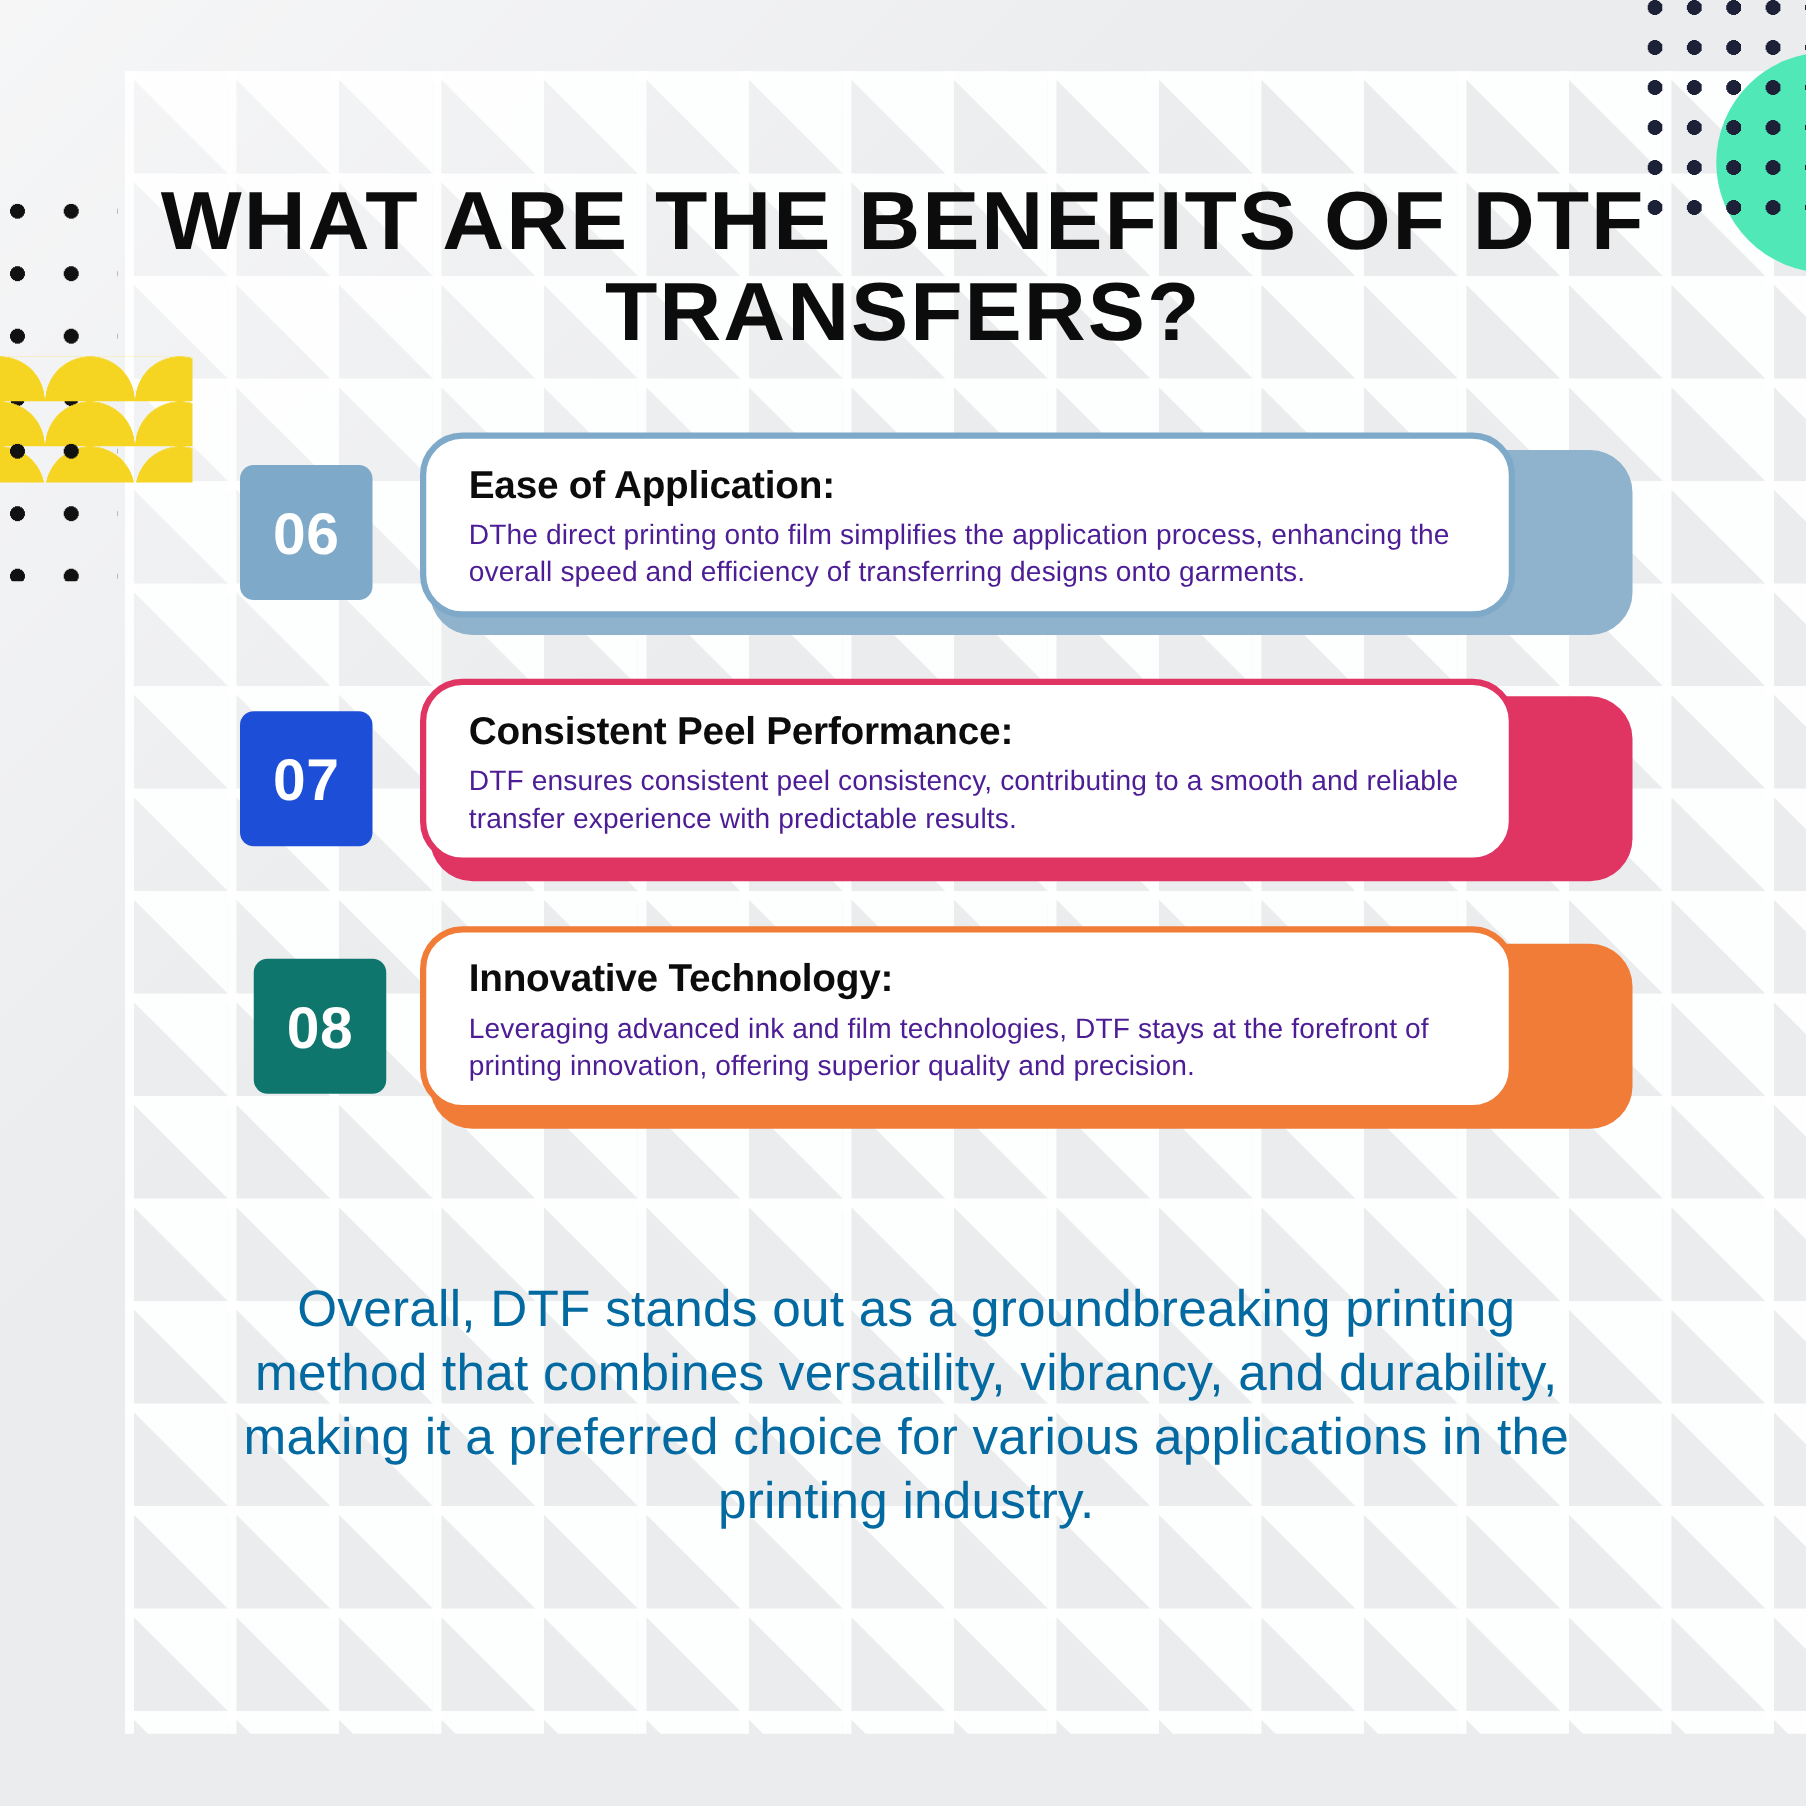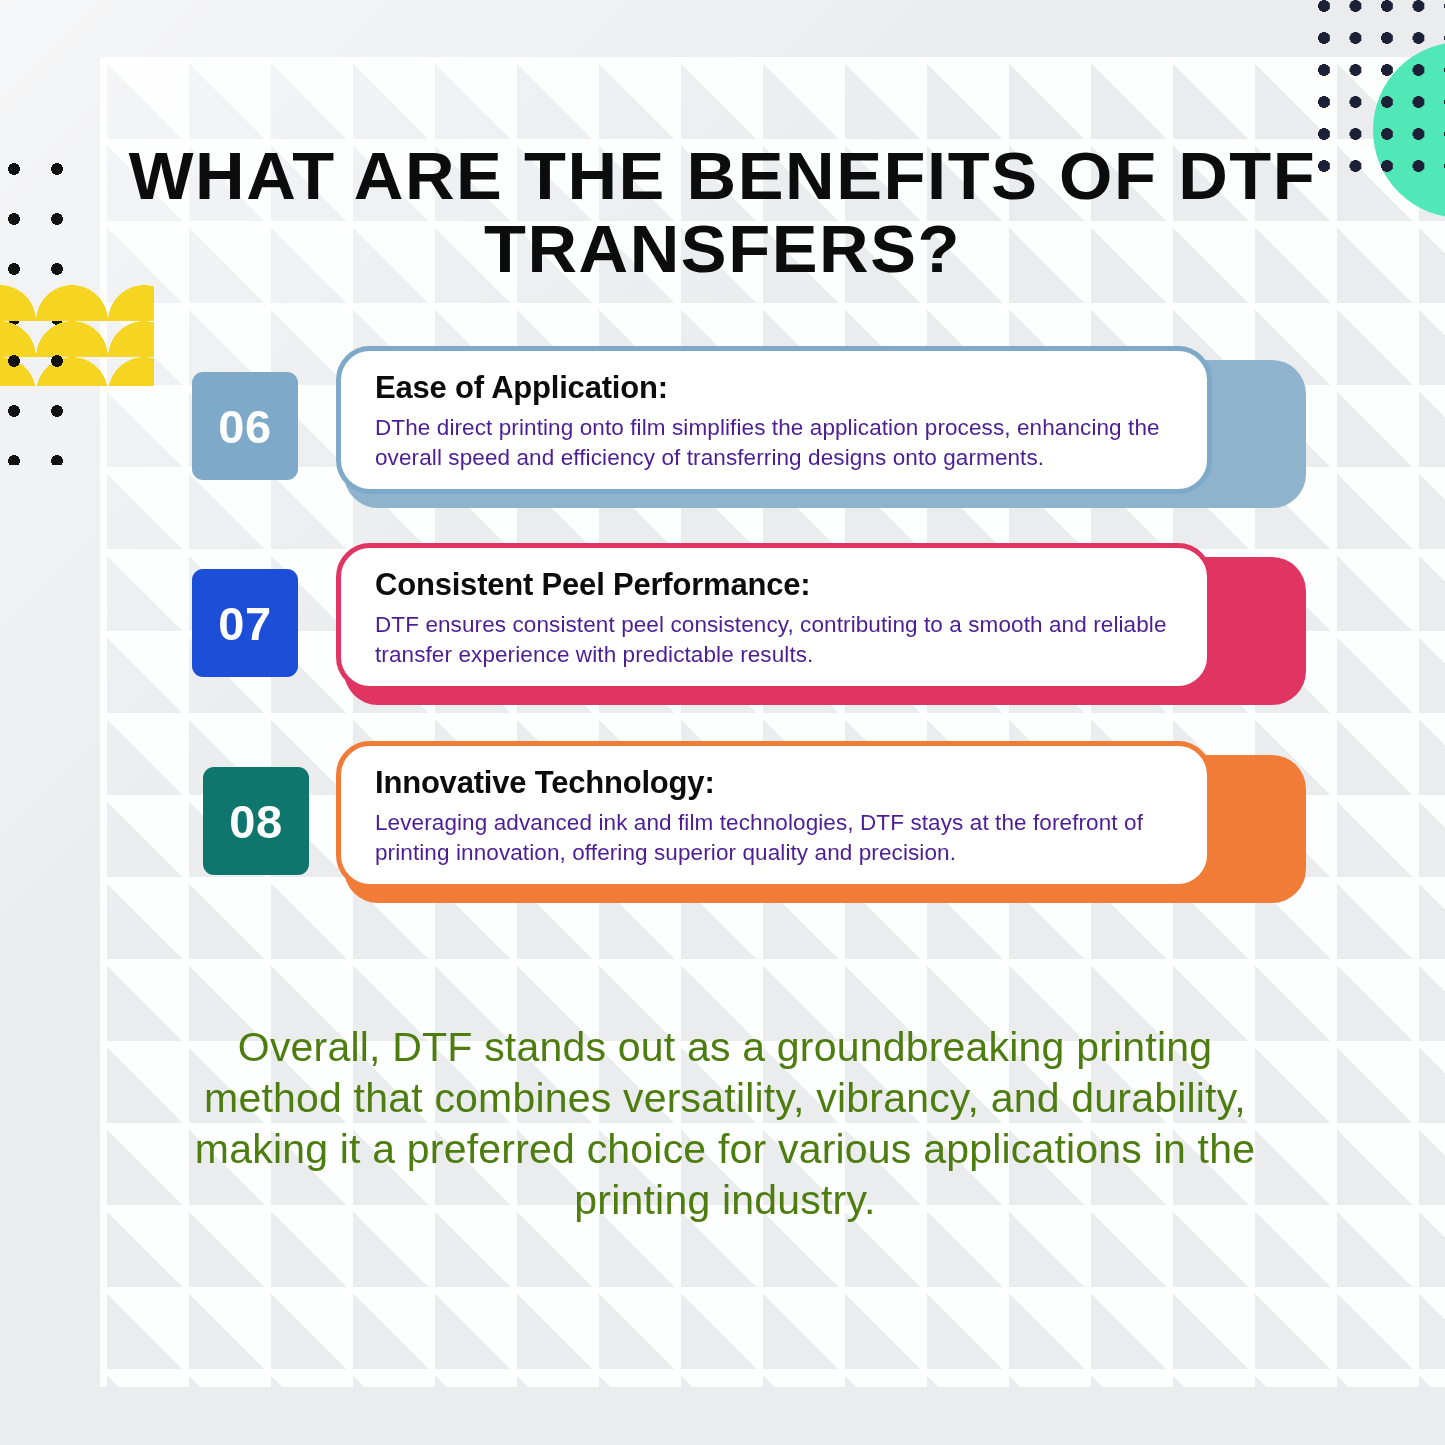--- a/index.html
+++ b/index.html
@@ -173,21 +173,21 @@
 
   
   .footer-text{
     position:absolute;
     left:180px;top:1022px;
     width:1090px;
     text-align:center;
     font-family:"Liberation Sans Narrow","Liberation Sans",sans-serif;
     font-size:41px;
     line-height:51px;
-    color:#4d7c0f;
+    color:#0369a1;
     letter-spacing:.2px;
   }
 </style>
 </head>
 <body>
 
 <div id="poster" style="background: rgb(235, 236, 238);">
 
   <div class="bg-grid"></div>
   <div class="bg-grid-corners"></div>

